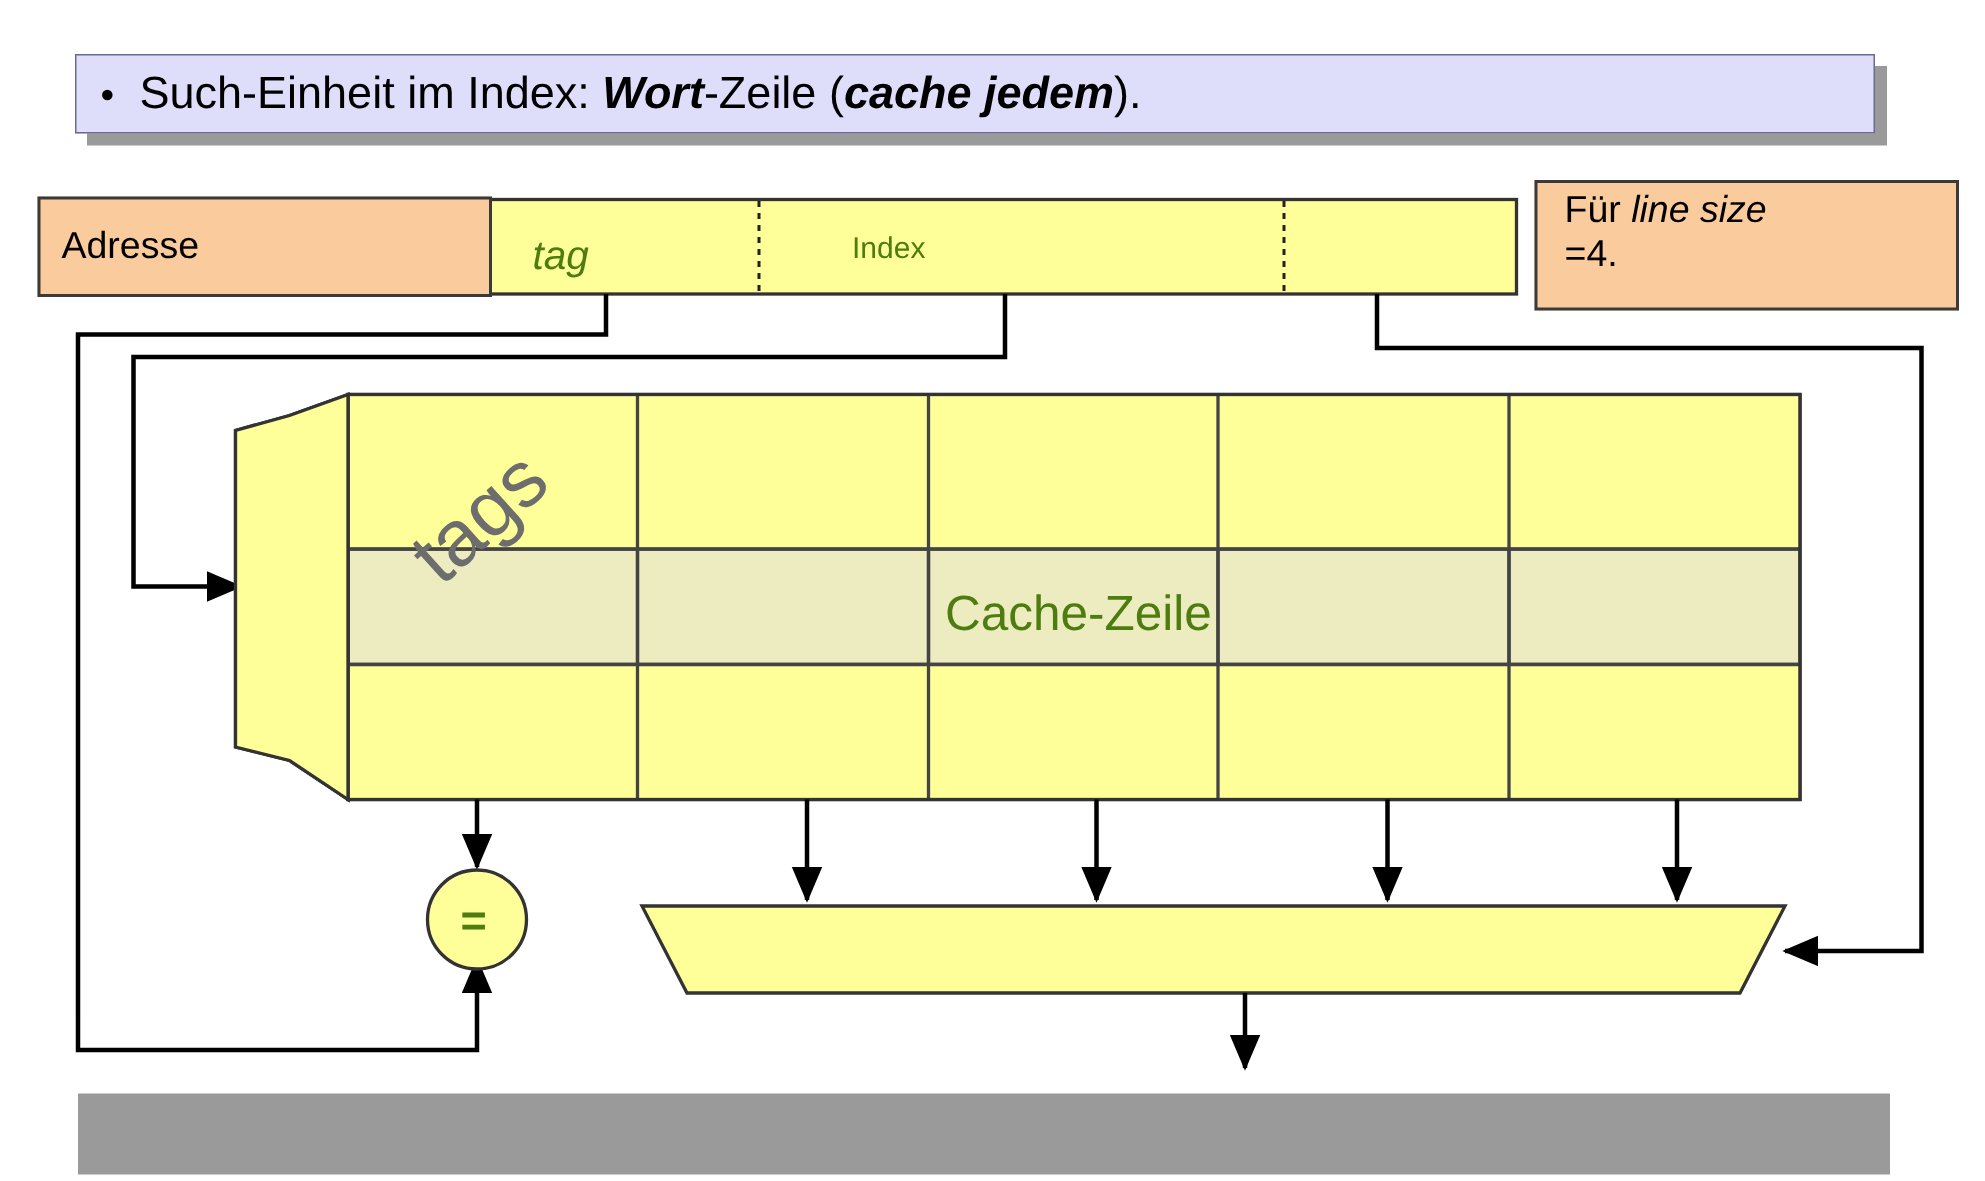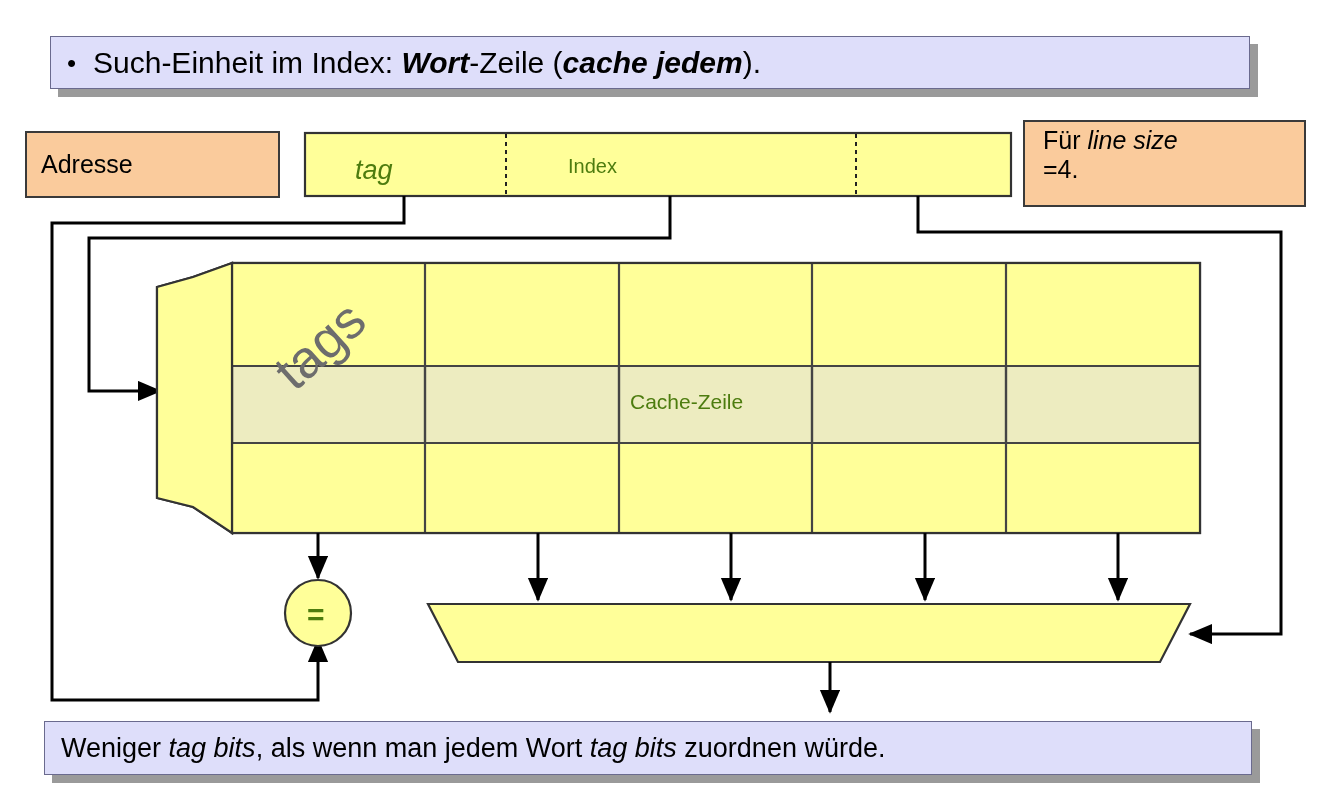--- a/index.html
+++ b/index.html
@@ -92,21 +92,21 @@
     position: absolute;
     background: #facb9c;
     border: 2px solid #3a3a3a;
     box-sizing: border-box;
     color: #000000;
     font-size: 25px;
   }
   .addr-label {
     left: 25px;
     top: 131px;
-    width: 255px;
+    width: 303px;
     height: 67px;
     display: flex;
     align-items: center;
     padding-left: 14px;
   }
   .note-box {
     left: 1023px;
     top: 120px;
     width: 283px;
     height: 87px;
@@ -127,21 +127,21 @@
     font-style: italic;
   }
   .index-field {
     left: 568px;
     top: 155px;
     font-size: 20px;
   }
   .cacheline-label {
     left: 630px;
     top: 390px;
-    font-size: 21px;
+    font-size: 33px;
   }
   .tags-label {
     left: 262px;
     top: 356px;
     font-size: 53px;
     color: #6d6d6d;
     transform: rotate(-42deg);
     transform-origin: left top;
     font-weight: normal;
   }
@@ -236,17 +236,14 @@
   </div>
 
   <div class="ovl tag-field">tag</div>
   <div class="ovl index-field">Index</div>
 
   <div class="ovl tags-label">tags</div>
   <div class="ovl cacheline-label">Cache-Zeile</div>
   <div class="ovl eq-label">=</div>
 
   <div class="banner-shadow" style="left:52px; top:729px; width:1208px; height:54px;"></div>
-  <div class="banner bottom-banner">
-    <span><span>Weniger </span><span class="ital">tag bits</span><span>, als wenn man jedem Wort </span><span class="ital">tag bits</span><span> zuordnen würde.</span></span>
-  </div>
 
 </div>
 
 </body></html>

